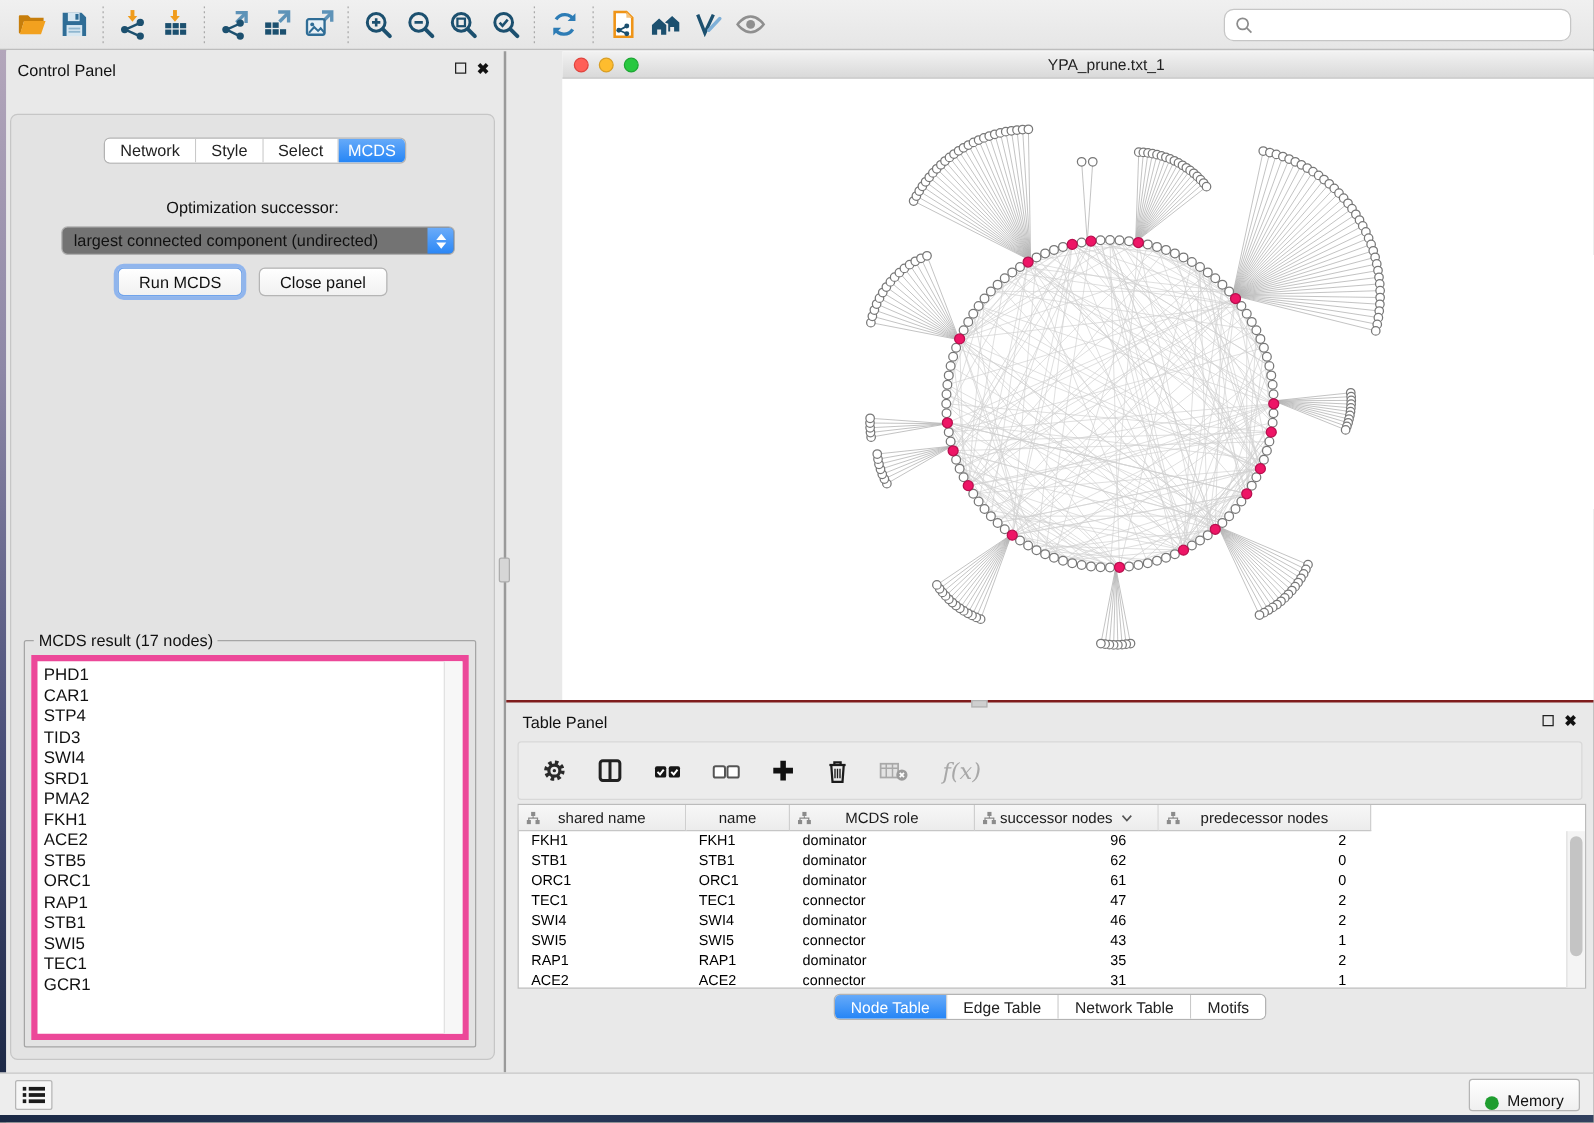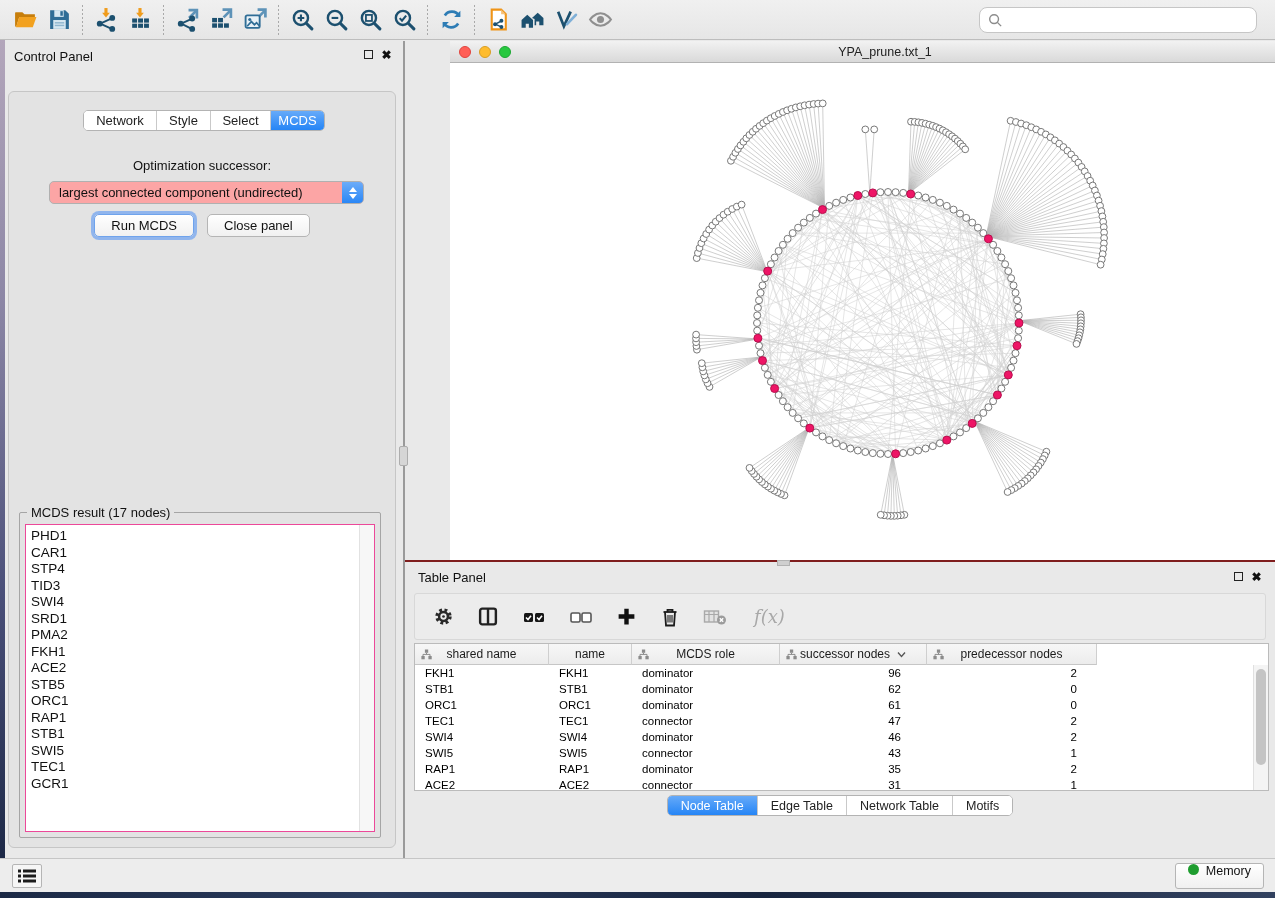--- a/index.html
+++ b/index.html
@@ -33,37 +33,37 @@
   .close-glyph { font-size:12px; font-weight:bold; color:#111; line-height:13px; text-align:center; display:block; }
   .cp-body { position:absolute; left:3px; right:7px; top:50px; bottom:10px; background:#e3e3e3;
     border:1px solid #c6c6c6; border-radius:6px; }
   .seg-tabs { position:absolute; top:29px; left:50%; transform:translateX(-50%); display:flex;
     background:#fff; border:1px solid #b3b3b3; border-radius:5px; height:21px; z-index:5; overflow:hidden;margin-top:40px; }
   .seg { font-size:13px; color:#222; display:flex; align-items:center; justify-content:center;
     border-right:1px solid #c9c9c9; cursor:pointer; background:#fff; }
   .seg:last-child { border-right:none; }
   .seg.active { background:linear-gradient(#66aaf9,#2585f6); color:#fff; }
   .opt-label { position:absolute; top:66px; width:100%; text-align:center; font-size:13px; color:#111; }
-  .mac-select { position:absolute; left:40px; top:89px; width:315px; height:23px; background:#fca5a5;
+  .mac-select { position:absolute; left:40px; top:89px; width:315px; height:23px; background:#737373;
     border:1px solid #b0b0b0; border-radius:5px; display:flex; align-items:center; cursor:pointer; overflow:hidden; }
   .mac-select .val { flex:1; font-size:13px; padding-left:9px; color:#111; white-space:nowrap; }
   .mac-select .stepper { width:21px; align-self:stretch; background:linear-gradient(#6cacf9,#2b87f6);
     display:flex; flex-direction:column; align-items:center; justify-content:center; gap:2px; }
   .stepper i { display:block; width:0; height:0; border-left:4px solid transparent; border-right:4px solid transparent; }
   .stepper .up { border-bottom:5px solid #fff; }
   .stepper .dn { border-top:5px solid #fff; }
   .cp-buttons { position:absolute; top:122px; width:100%; display:flex; justify-content:center; gap:13px; }
   .mac-btn { height:23px; background:linear-gradient(#ffffff,#f1f1f1); border:1px solid #b5b5b5;
     border-radius:5px; font-size:13px; color:#111; padding:0 16px; font-family:"Liberation Sans",sans-serif; cursor:pointer; }
   .mac-btn.focus { box-shadow:0 0 0 3px rgba(77,144,245,.55); border-color:#6fa3ec; }
   .result-group { position:absolute; left:10px; right:14px; top:420px; bottom:9px;
     border:1px solid #a5a5a5; border-radius:2px; }
   .result-legend { position:absolute; top:-8px; left:7px; background:#e3e3e3; padding:0 4px; font-size:13px; color:#111; }
   .result-list { position:absolute; left:5px; right:5px; top:11px; bottom:5px; background:#fff;
-    border:1px solid #ec4899; overflow:hidden; }
+    border:5px solid #ec4899; overflow:hidden; }
   .result-scroll { position:absolute; right:0; top:0; bottom:0; width:15px; background:#f7f7f7; border-left:1px solid #e2e2e2; }
   .result-items { position:absolute; left:0; top:3px; right:16px; }
   .mcds-item { font-size:13.5px; color:#111; padding:1px 0 1px 5px; line-height:14.5px; cursor:default; }
 
   
   .v-split { position:absolute; left:403px; top:41px; width:2px; bottom:40px; background:#9a9a9a; }
   .v-grip { position:absolute; left:-4px; top:405px; width:9px; height:20px; background:#d6d6d6;
     border:1px solid #adadad; border-radius:2px; }
 
   
@@ -104,21 +104,21 @@
   .tbl-thumb { position:absolute; left:2px; right:2px; top:4px; height:96px; background:#c4c4c4; border-radius:6px; }
   .tp-tabs { position:absolute; left:0; right:0; bottom:42px; display:flex; justify-content:center; }
   .tp-tabs .bar { display:flex; background:#fff; border:1px solid #b3b3b3; border-radius:5px; height:21px; overflow:hidden; }
   .tp-tabs .seg { padding:0 13px; font-size:12.5px; }
 
   
   .status-bar { position:absolute; left:0; right:0; bottom:6px; height:34px; background:#ededed; border-top:1px solid #c6c6c6; }
   .sb-list-btn { position:absolute; left:12px; top:5px; width:30px; height:24px; background:#f6f6f6;
     border:1px solid #b5b5b5; border-radius:2px; display:flex; align-items:center; justify-content:center; cursor:pointer; }
   .memory-btn { position:absolute; right:11px; top:4px; height:26px; background:linear-gradient(#fff,#f0f0f0);
-    border:1px solid #b5b5b5; border-radius:3px; display:flex; align-items:flex-start; gap:7px; padding:0 12px; cursor:pointer; }
+    border:1px solid #b5b5b5; border-radius:3px; display:flex; align-items:flex-end; gap:7px; padding:0 12px; cursor:pointer; }
   .mem-dot { width:11px; height:11px; border-radius:50%; background:#1f9d2f; }
   .memory-btn span { font-size:12.5px; color:#111; }
 </style>
 </head>
 <body>
 
 <div id="screen">
 
   <div class="toolbar">
     <div style="width:8px"></div>

